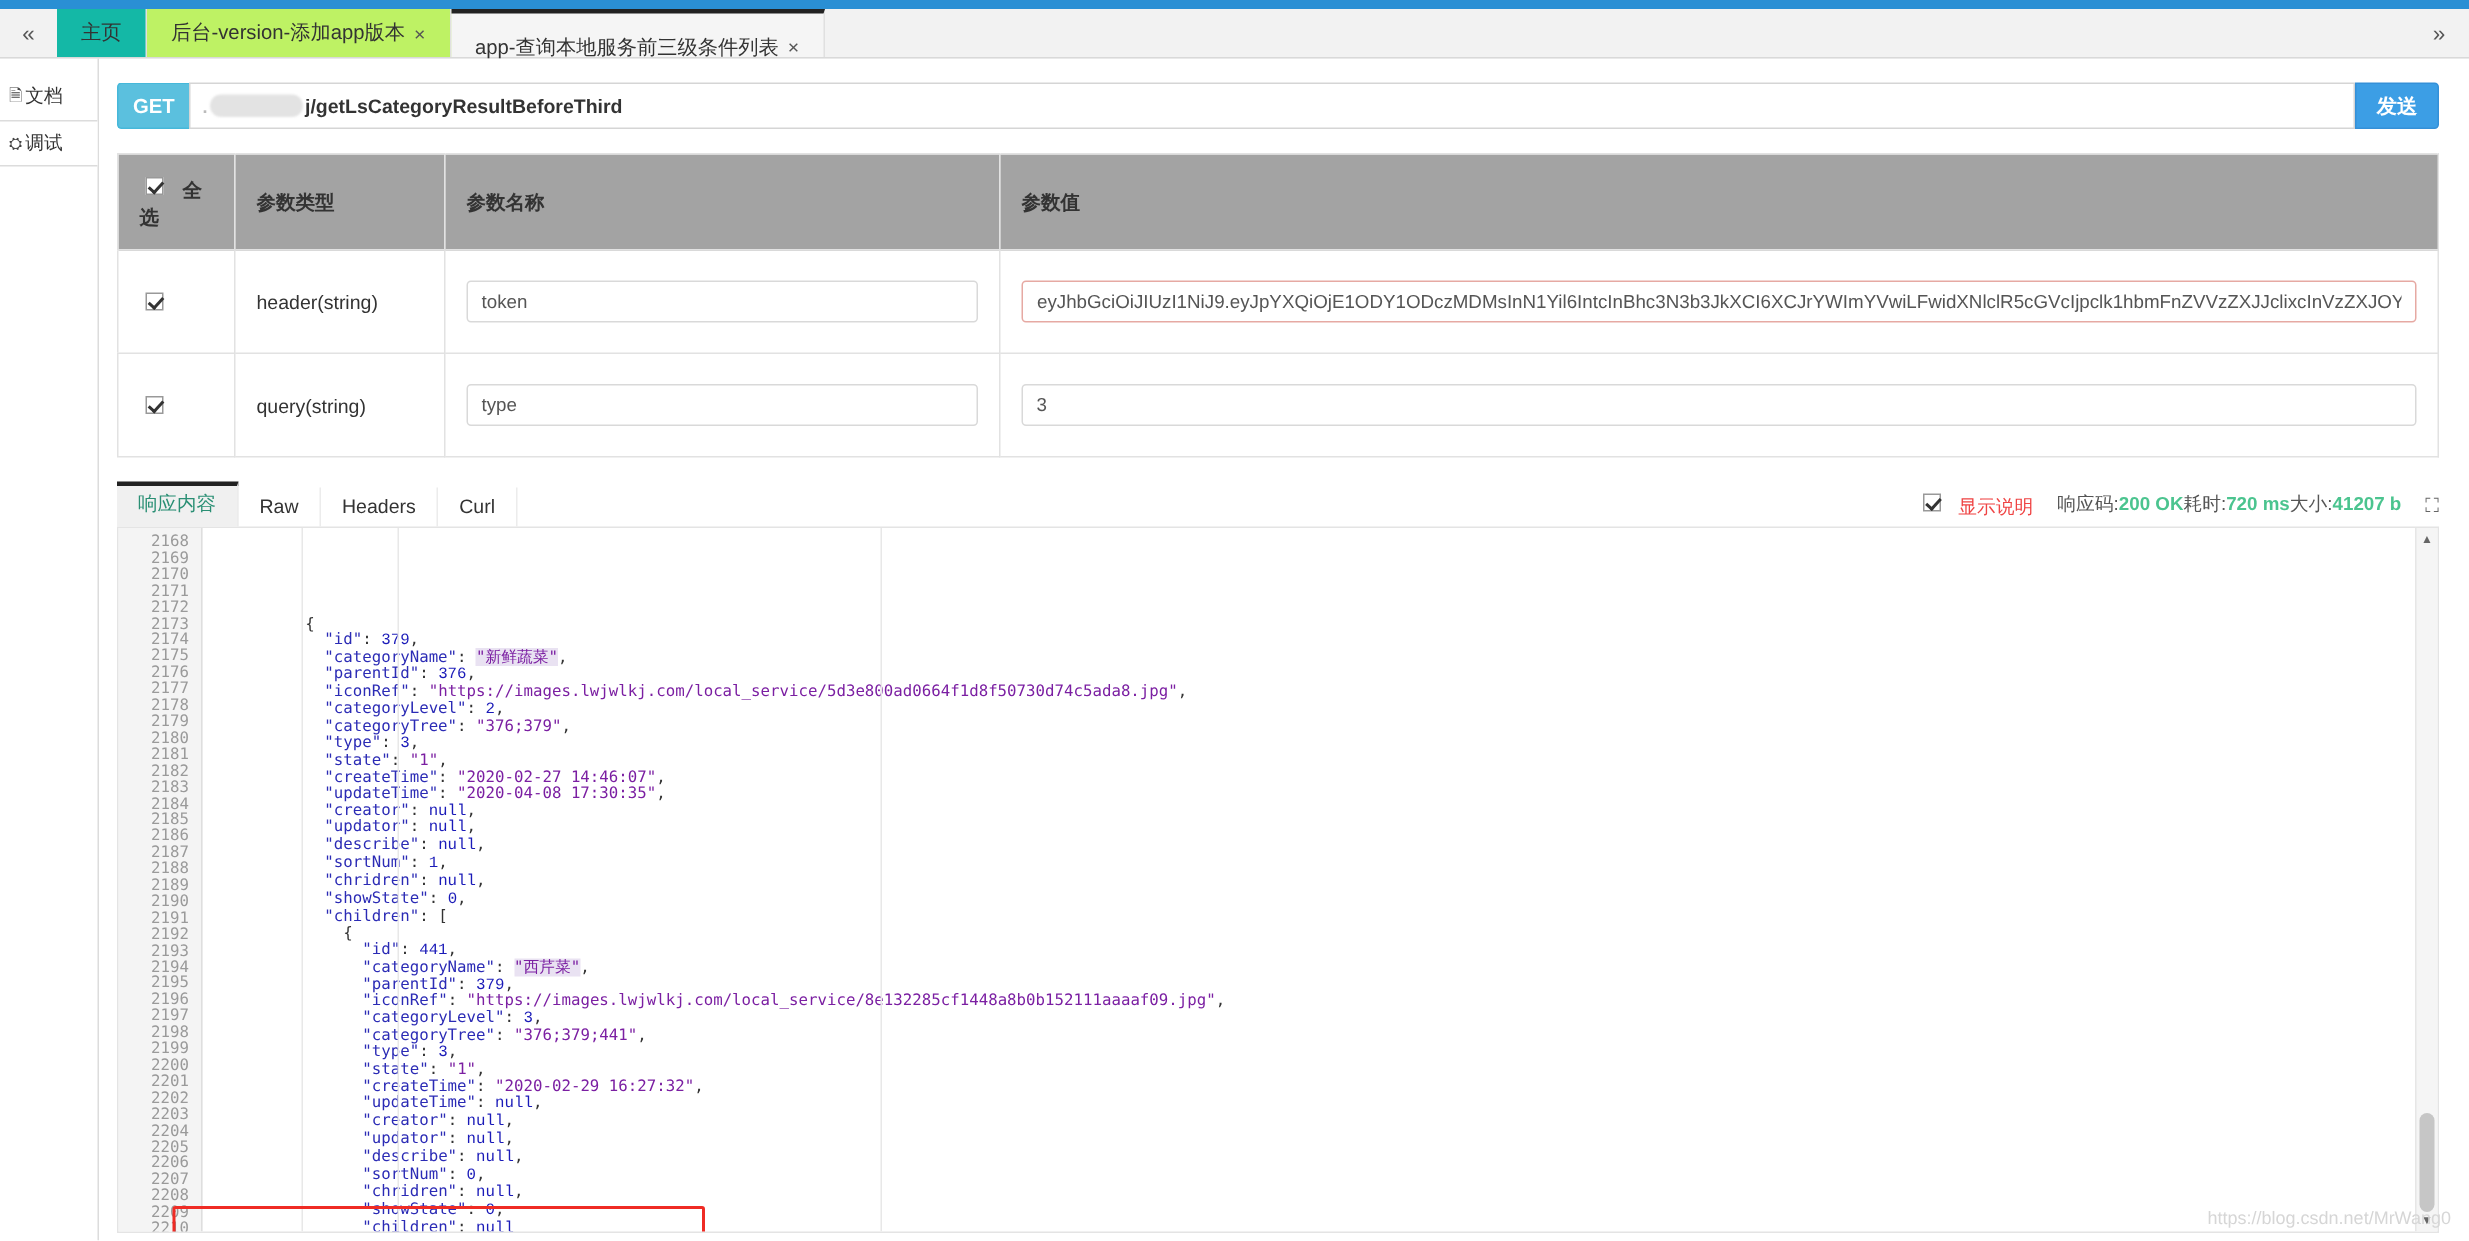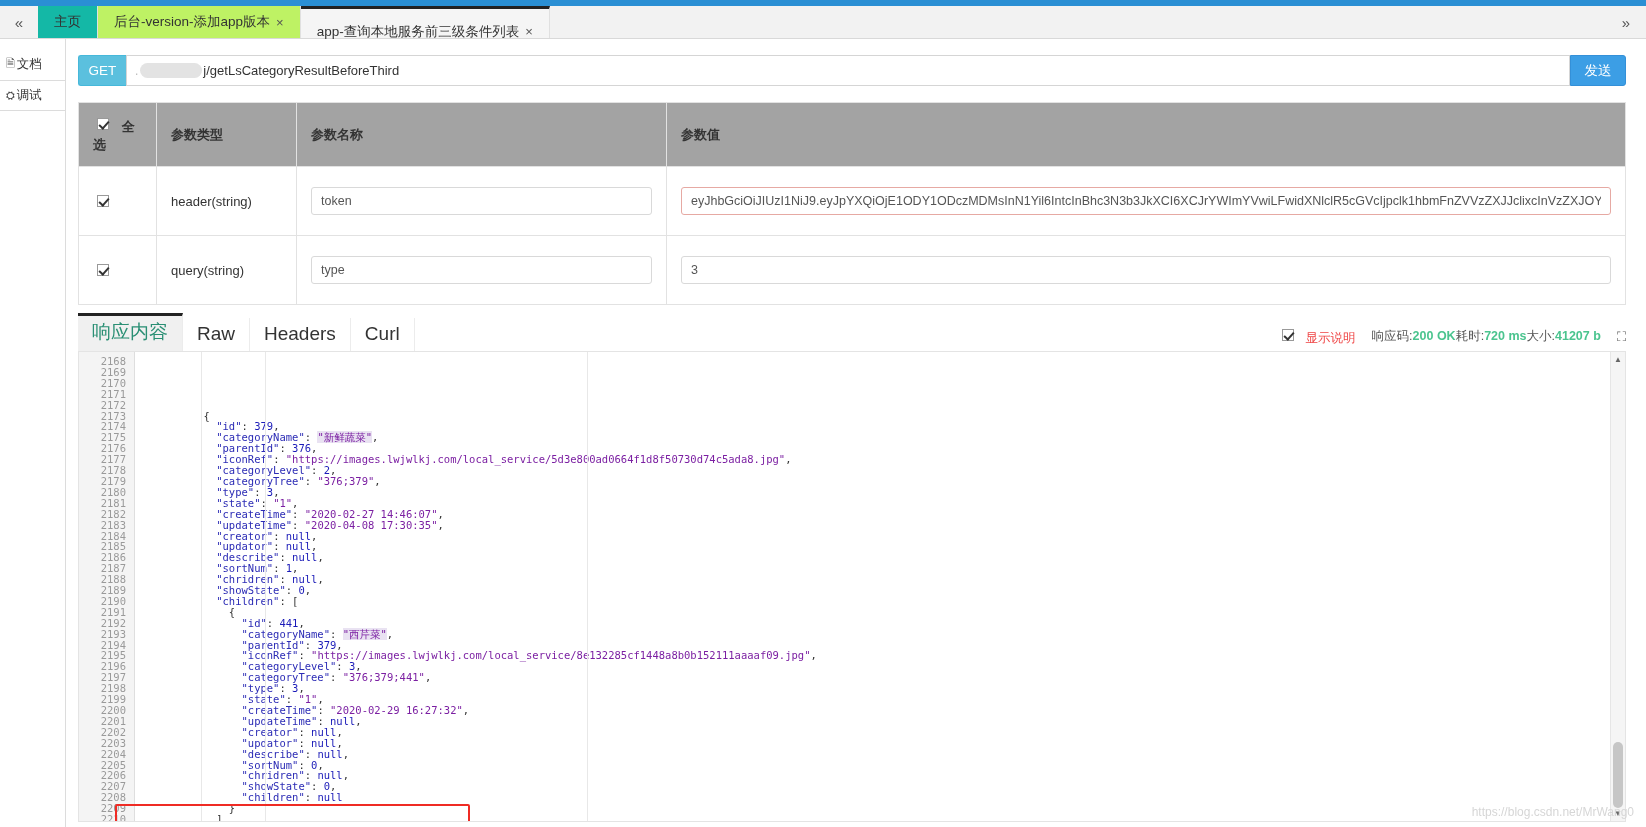--- a/index.html
+++ b/index.html
@@ -99,20 +99,21 @@
     min-width: 0;
     position: relative;
   }
 
   
   .urlbar {
     display: flex;
     align-items: stretch;
     margin: 16px 20px 0 12px;
     height: 31px;
+    font-weight: bold;
   }
   .method {
     background: #5bc0de;
     color: #fff;
     font-size: 13.5px;
     display: flex; align-items: center; justify-content: center;
     width: 48px;
     border: 1px solid #46b8da;
     border-right: none;
     border-radius: 3px 0 0 3px;
@@ -216,21 +217,21 @@
   
   .rtabs {
     margin: 18px 20px 0 12px;
     border-bottom: 1px solid #e4e4e4;
     display: flex;
     align-items: flex-end;
     height: 29px;
     position: relative;
   }
   .rtab {
-    font-size: 19px;
+    font-size: 13px;
     color: #333;
     padding: 5px 14px 6px 14px;
     cursor: pointer;
     border-right: 1px solid #ececec;
   }
   .rtab.active {
     background: #f0f0f0;
     color: #2a8f74;
     border-top: 3px solid #222;
     padding-top: 3px;
@@ -276,21 +277,21 @@
     font-family: "DejaVu Sans Mono", monospace;
     font-size: 10.5px;
     line-height: 10.9px;
     color: #333;
     white-space: pre;
     position: relative;
     overflow: hidden;
   }
   .code .k { color: #2b2bb5; }
   .code .s { color: #7b1fa2; }
-  .code .n { color: #1a1ab8; }
+  .code .n { color: #1a1ab8; font-family: Liberation Mono, monospace; }
   .code .p { color: #333; }
   .code .cn { color: #7b1fa2; background: #e9e2f2; }
   .vline {
     position: absolute; top:0; bottom: 0;
     border-left: 1px solid #e8e8e8;
   }
 
   
   .vscroll {
     position: absolute;

